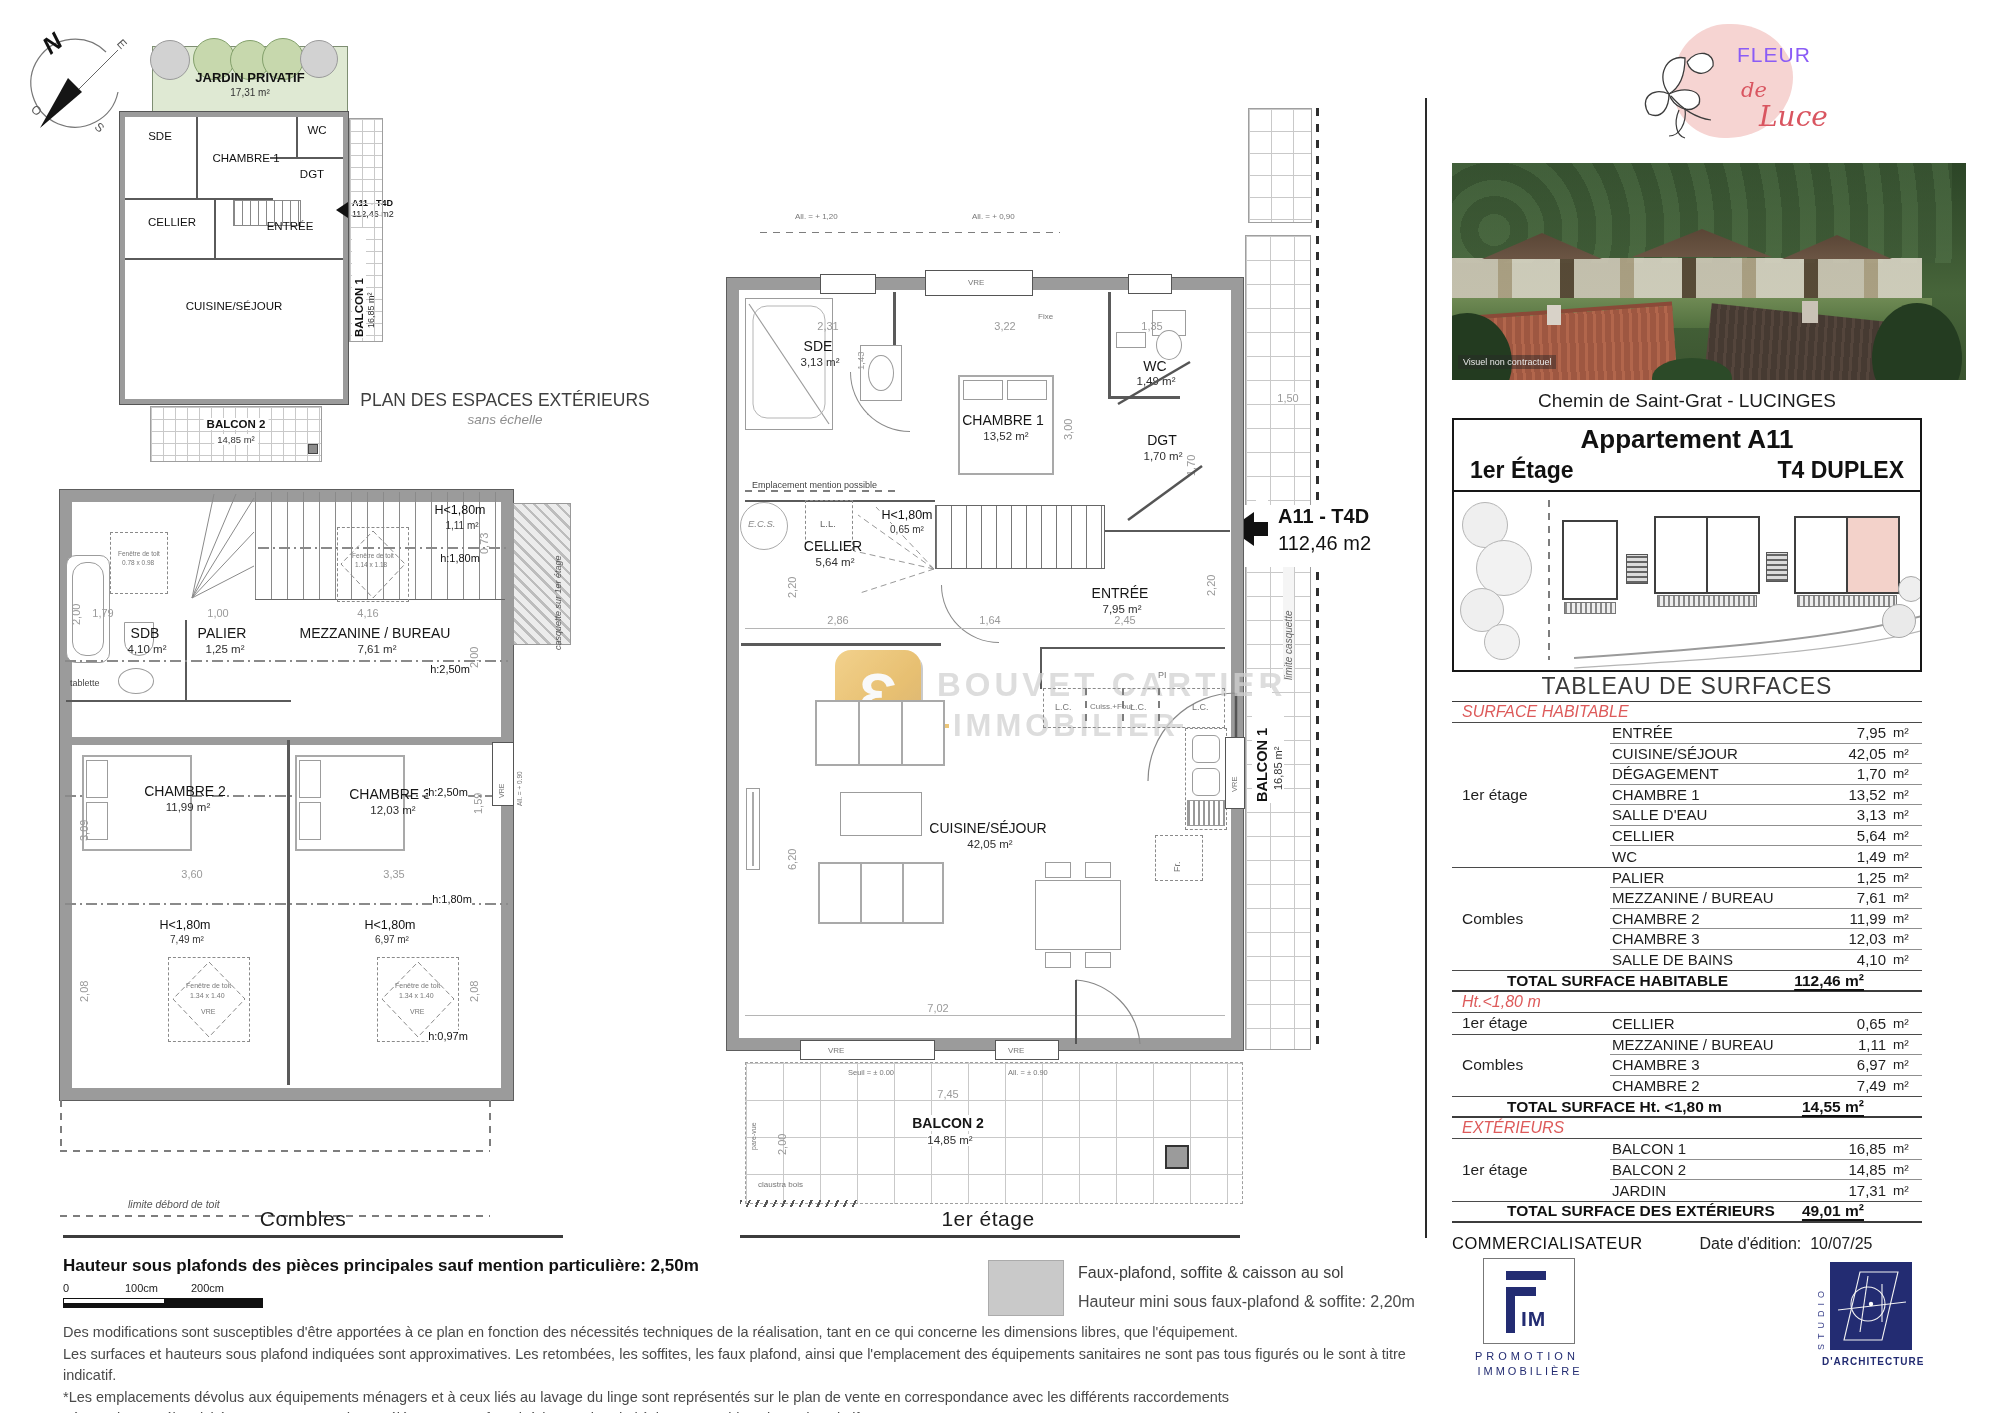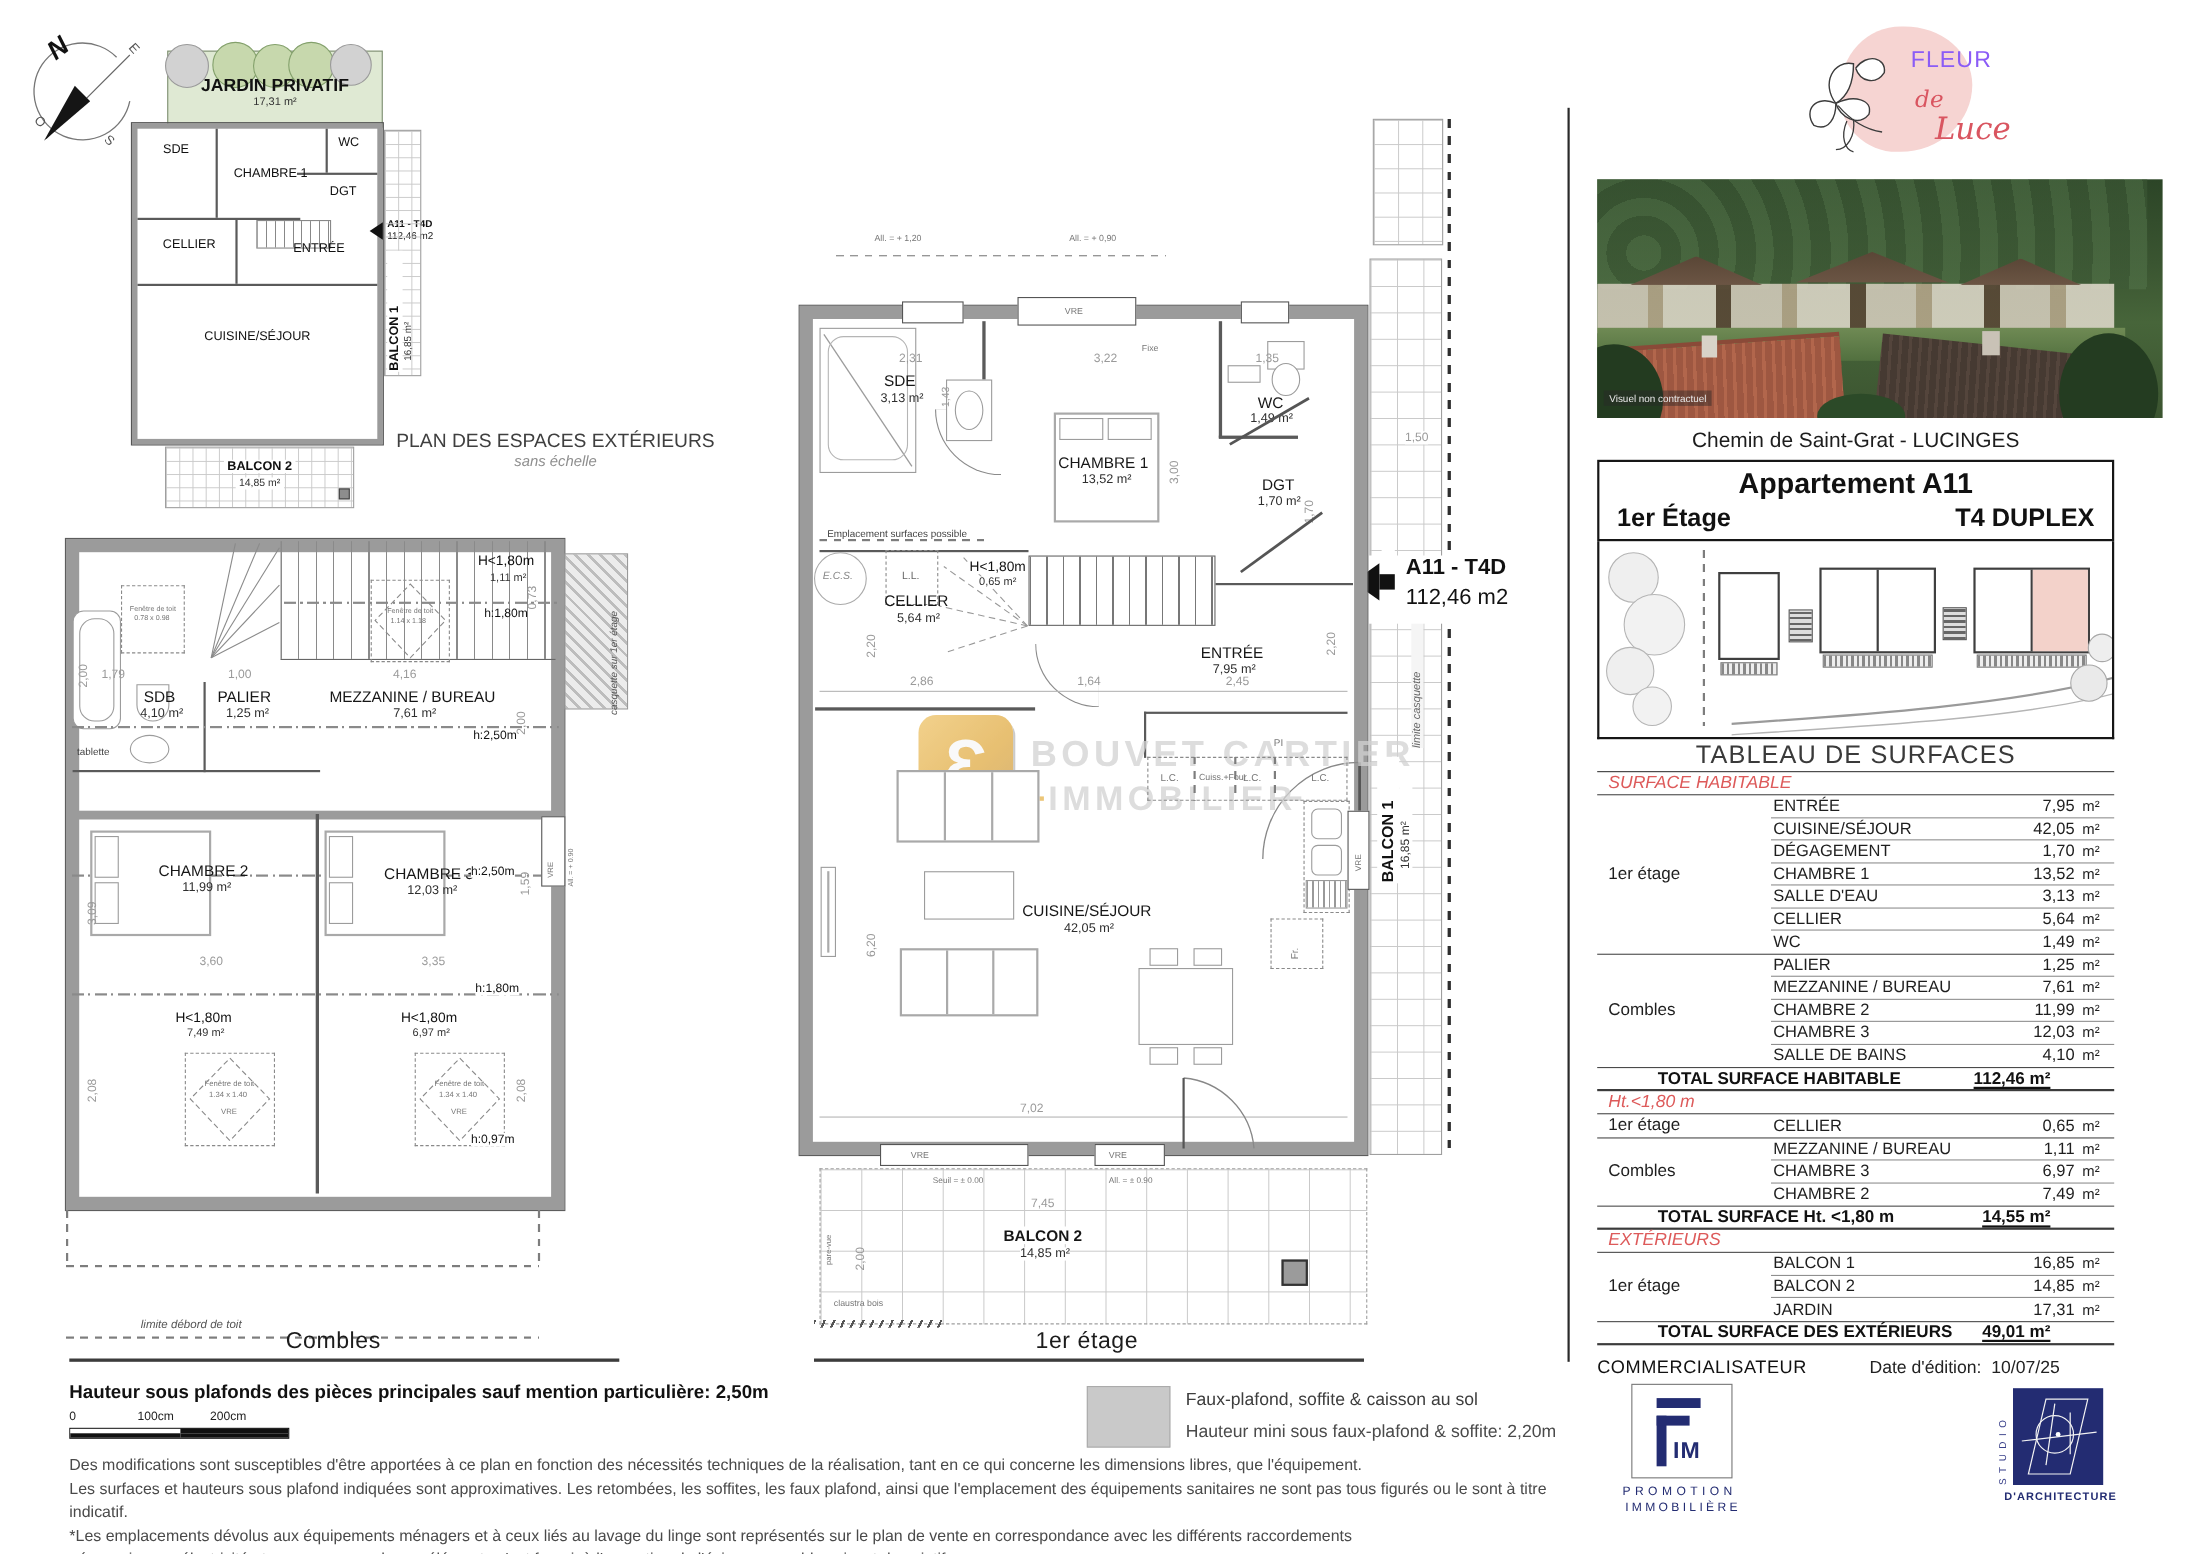--- a/index.html
+++ b/index.html
@@ -66,21 +66,21 @@
   </svg>
 
   <div class="abs" style="left:0;top:0;width:660px;height:470px">
 
     <div class="abs" style="left:152px;top:46px;width:196px;height:70px;background:#dfe9d3;border:1px solid #7e8e72"></div>
     <div class="abs" style="left:150px;top:40px;width:40px;height:40px;border-radius:50%;background:#d2d2d2;border:1px solid #9a9a9a"></div>
     <div class="abs" style="left:193px;top:38px;width:42px;height:42px;border-radius:50%;background:#c7d8ad;border:1px solid #83a06b"></div>
     <div class="abs" style="left:230px;top:40px;width:40px;height:40px;border-radius:50%;background:#c7d8ad;border:1px solid #83a06b"></div>
     <div class="abs" style="left:262px;top:38px;width:42px;height:42px;border-radius:50%;background:#c7d8ad;border:1px solid #83a06b"></div>
     <div class="abs" style="left:300px;top:40px;width:38px;height:38px;border-radius:50%;background:#d2d2d2;border:1px solid #9a9a9a"></div>
-    <div class="rm2" style="left:250px;top:70px;font-weight:bold;font-size:16px">JARDIN PRIVATIF</div>
+    <div class="rm2" style="left:250px;top:70px;font-weight:bold;font-size:13px">JARDIN PRIVATIF</div>
     <div class="ar2" style="left:250px;top:87px">17,31 m²</div>
 
     <div class="abs" style="left:120px;top:112px;width:228px;height:292px;border:5px solid #9b9b9b;outline:1px solid #555"></div>
     <div class="line" style="left:125px;top:198px;width:148px;height:1.5px"></div>
     <div class="line" style="left:125px;top:258px;width:218px;height:1.5px"></div>
     <div class="line" style="left:214px;top:200px;width:1.5px;height:58px"></div>
     <div class="line" style="left:196px;top:117px;width:1.5px;height:81px"></div>
     <div class="line" style="left:296px;top:117px;width:1.5px;height:40px"></div>
     <div class="line" style="left:270px;top:157px;width:73px;height:1.5px"></div>
     <div class="abs" style="left:233px;top:200px;width:68px;height:26px;background:repeating-linear-gradient(90deg,#888 0 1px,transparent 1px 8px);border:1px solid #888"></div>
@@ -283,21 +283,21 @@
         <line x1="6" y1="52" x2="78" y2="10" stroke="#555" stroke-width="2.5"></line>
       </svg>
     <div class="rm" style="left:462px;top:432px">DGT</div>
     <div class="ar" style="left:463px;top:450px">1,70 m²</div>
     <div class="dimv" style="left:485px;top:432px;height:44px">1,70</div>
     <svg class="abs" style="left:418px;top:460px" width="90" height="70">
         <line x1="84" y1="6" x2="10" y2="60" stroke="#555" stroke-width="2.5"></line>
       </svg>
 
     <div class="dash-h" style="left:45px;top:490px;width:150px;height:1.5px"></div>
-    <div class="tiny" style="left:52px;top:480px;font-size:9px;color:#444">Emplacement surfaces possible</div>
+    <div class="tiny" style="left:52px;top:480px;font-size:9px;color:#444">Emplacement mention possible</div>
     <div class="line" style="left:45px;top:500px;width:190px;height:2px"></div>
     <div class="line" style="left:405px;top:530px;width:125px;height:2px"></div>
 
     <div class="abs" style="left:235px;top:505px;width:170px;height:64px;background:repeating-linear-gradient(90deg,#777 0 1.5px,transparent 1.5px 15px);border:1.5px solid #666"></div>
     <svg class="abs" style="left:150px;top:505px" width="88" height="100">
         <g stroke="#999" stroke-width="1" stroke-dasharray="6 4" fill="none">
           <line x1="84" y1="64" x2="8" y2="10"></line>
           <line x1="84" y1="64" x2="26" y2="2"></line>
           <line x1="84" y1="64" x2="4" y2="46"></line>
           <line x1="84" y1="64" x2="10" y2="88"></line>

